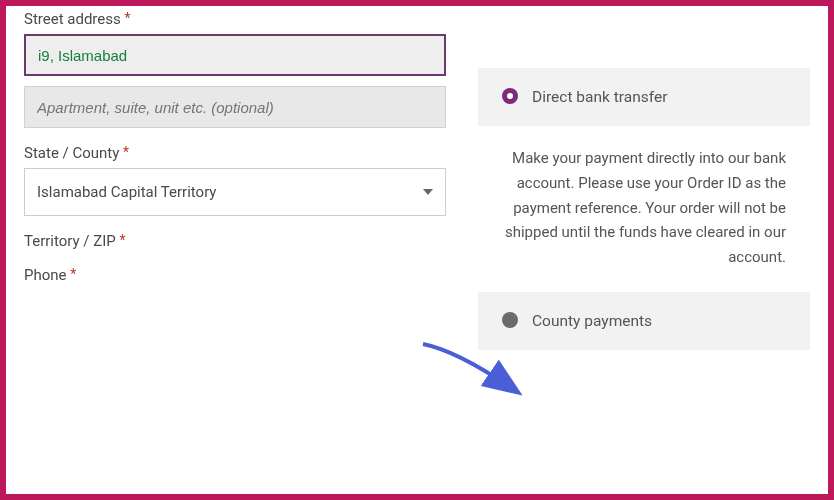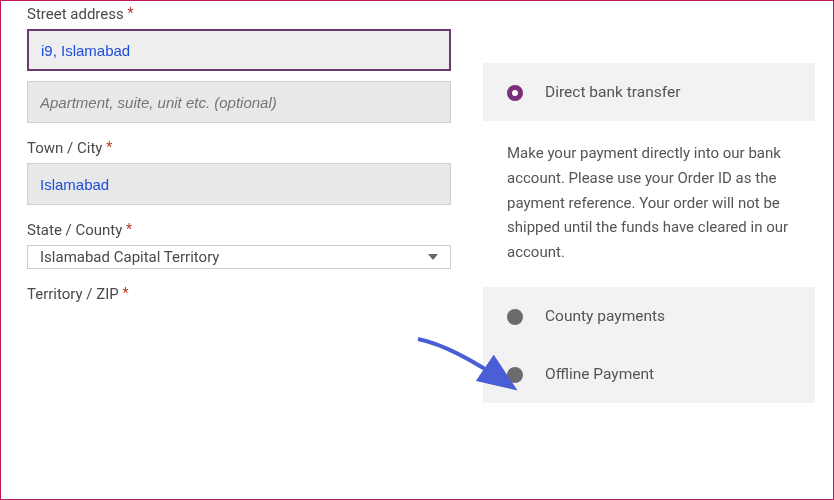--- a/index.html
+++ b/index.html
@@ -4,24 +4,24 @@
   <style>
     * { box-sizing: border-box; margin: 0; padding: 0; }
     body {
       font-family: -apple-system, BlinkMacSystemFont, "Segoe UI", Roboto, sans-serif;
       background: #fff;
       width: 834px;
       height: 500px;
       overflow: hidden;
     }
     .frame {
-      border: 1px solid #be185d;
+      border: 6px solid #be185d;
       width: 834px;
       height: 500px;
-      padding: 4px 18px 18px 26px;
+      padding: 4px 18px 18px 18px;
       display: flex;
       gap: 32px;
       position: relative;
     }
     .left-col { flex: 1; min-width: 0; }
     .right-col { width: 332px; padding-top: 58px; }
 
     .field-group { margin-bottom: 16px; }
     .field-label {
       display: block;
@@ -31,32 +31,32 @@
     }
     .req { color: #c0392b; font-size: 14px; vertical-align: top; }
 
     .field-input {
       width: 100%;
       height: 42px;
       background: #e8e8e8;
       border: 1px solid #d0d0d0;
       padding: 0 12px;
       font-size: 15px;
-      color: #1d4ed8;
+      color: #15803d;
     }
     .field-input.focused {
       border: 2px solid #6b3970;
       background: #eee;
     }
     .field-input.placeholder-style { color: #0f766e; font-style: italic; }
 
     .select-wrap {
       position: relative;
       width: 100%;
-      height: 24px;
+      height: 48px;
       background: #fff;
       border: 1px solid #ccc;
       display: flex;
       align-items: center;
       padding: 0 12px;
       font-size: 15px;
       color: #4a4a4a;
     }
     .select-wrap .caret {
       position: absolute;
@@ -66,22 +66,22 @@
       width: 0; height: 0;
       border-left: 5px solid transparent;
       border-right: 5px solid transparent;
       border-top: 6px solid #666;
     }
 
     .payment-box { background: #f2f2f2; }
     .pay-option {
       padding: 20px 24px;
       display: flex;
-      align-items: flex-end;
-      gap: 22px;
+      align-items: flex-start;
+      gap: 14px;
     }
     .radio {
       width: 16px; height: 16px;
       border-radius: 50%;
       background: #6b6b6b;
       flex-shrink: 0;
       position: relative;
     }
     .radio.selected { background: #7a2d7a; }
     .radio.selected::after {
@@ -93,20 +93,21 @@
       top: 5px; left: 5px;
     }
     .pay-label { font-size: 15.5px; color: #555; }
     .pay-desc {
       background: #fff;
       margin: 0 0;
       padding: 20px 24px 22px 24px;
       font-size: 15px;
       line-height: 1.65;
       color: #555;
+      text-align: right;
     }
 
     .arrow-svg {
       position: absolute;
       left: 412px;
       top: 330px;
       pointer-events: none;
     }
   </style>
 </head>
@@ -119,70 +120,63 @@
     <div class="field-group">
       <label class="field-label">
         <span>Street address</span>
         <span class="req">*</span>
       </label>
       <input type="text" class="field-input focused" value="i9, Islamabad" style="">
       <div style="height:10px"></div>
       <input type="text" class="field-input placeholder-style" placeholder="Apartment, suite, unit etc. (optional)" style="">
     </div>
 
-    <div class="field-group">
-      <label class="field-label">
-        <span>Town / City</span>
-        <span class="req">*</span>
-      </label>
-      <input type="text" class="field-input" value="Islamabad" style="">
-    </div>
 
     <div class="field-group">
       <label class="field-label">
         <span>State / County</span>
         <span class="req">*</span>
       </label>
       <div class="select-wrap">
         <span>Islamabad Capital Territory</span>
         <span class="caret"></span>
       </div>
     </div>
 
     <div class="field-group">
       <label class="field-label">
         <span>Territory / ZIP</span>
         <span class="req">*</span>
       </label>
     </div>
 
     <div class="field-group">
+      <label class="field-label">
+        <span>Phone</span>
+        <span class="req">*</span>
+      </label>
     </div>
 
   </div>
 
   <div class="right-col">
     <div class="payment-box">
 
       <div class="pay-option">
         <span class="radio selected"></span>
         <span class="pay-label">Direct bank transfer</span>
       </div>
 
       <div class="pay-desc">Make your payment directly into our bank account. Please use your Order ID as the payment reference. Your order will not be shipped until the funds have cleared in our account.</div>
 
       <div class="pay-option">
         <span class="radio"></span>
         <span class="pay-label">County payments</span>
       </div>
 
-      <div class="pay-option">
-        <span class="radio"></span>
-        <span class="pay-label">Offline Payment</span>
-      </div>
 
     </div>
   </div>
 
   <svg class="arrow-svg" width="120" height="80">
     <defs>
       <marker id="arrowhead" markerWidth="10" markerHeight="8" refX="8" refY="4" orient="auto">
         <polygon points="0 0, 10 4, 0 8" fill="#4a5fd6"></polygon>
       </marker>
     </defs>

